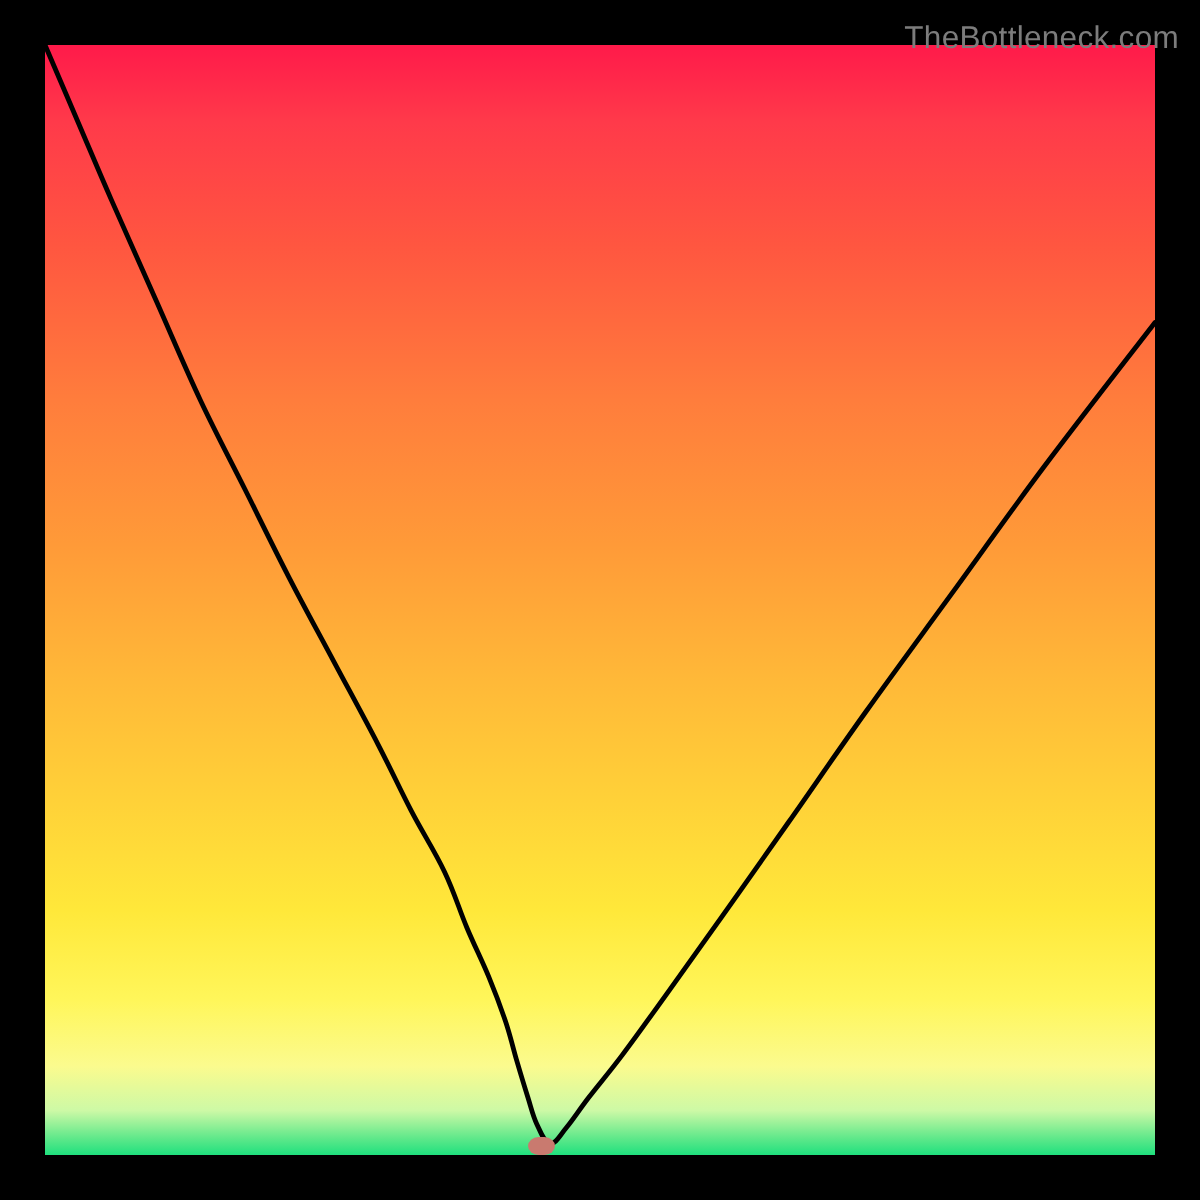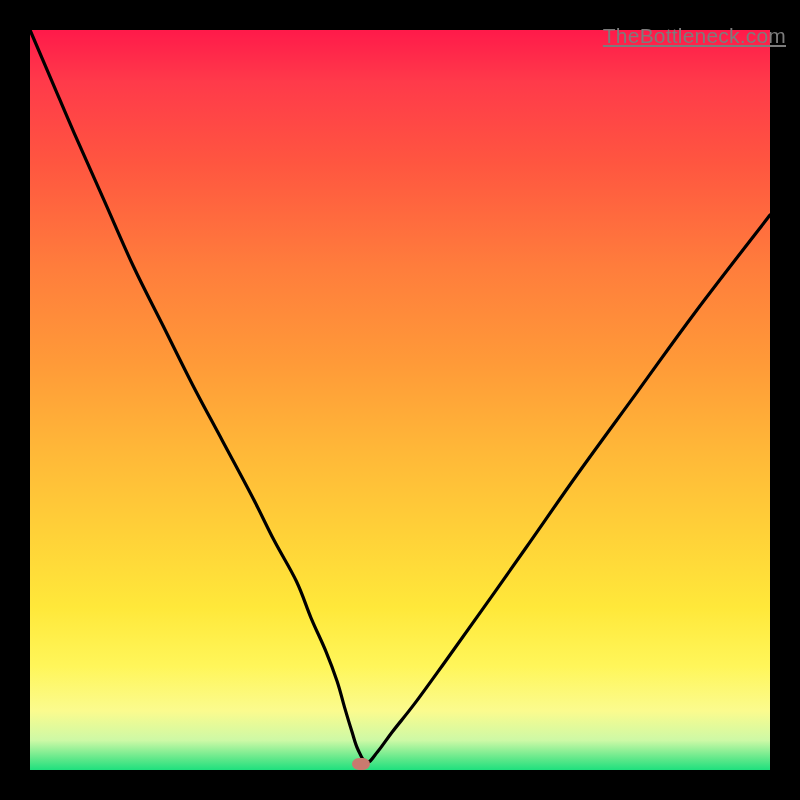--- a/index.html
+++ b/index.html
@@ -27,26 +27,25 @@
       #ffe83a 78%,
       #fff65a 86%,
       #fbfb8e 92%,
       #cdf9a6 96%,
       #5fe88a 98.5%,
       #1fe07e 100%
     );
   }
   .watermark {
     position: absolute;
-    top: 24px;
+    top: 14px;
     right: 14px;
     font: 500 21px Arial, Helvetica, sans-serif;
     color: #7c7c7c;
     letter-spacing: 0.2px;
-    text-decoration: underline;
   }
   svg.curve {
     position: absolute;
     left: 30px;
     top: 30px;
     width: 740px;
     height: 740px;
     overflow: visible;
   }
   .marker {

